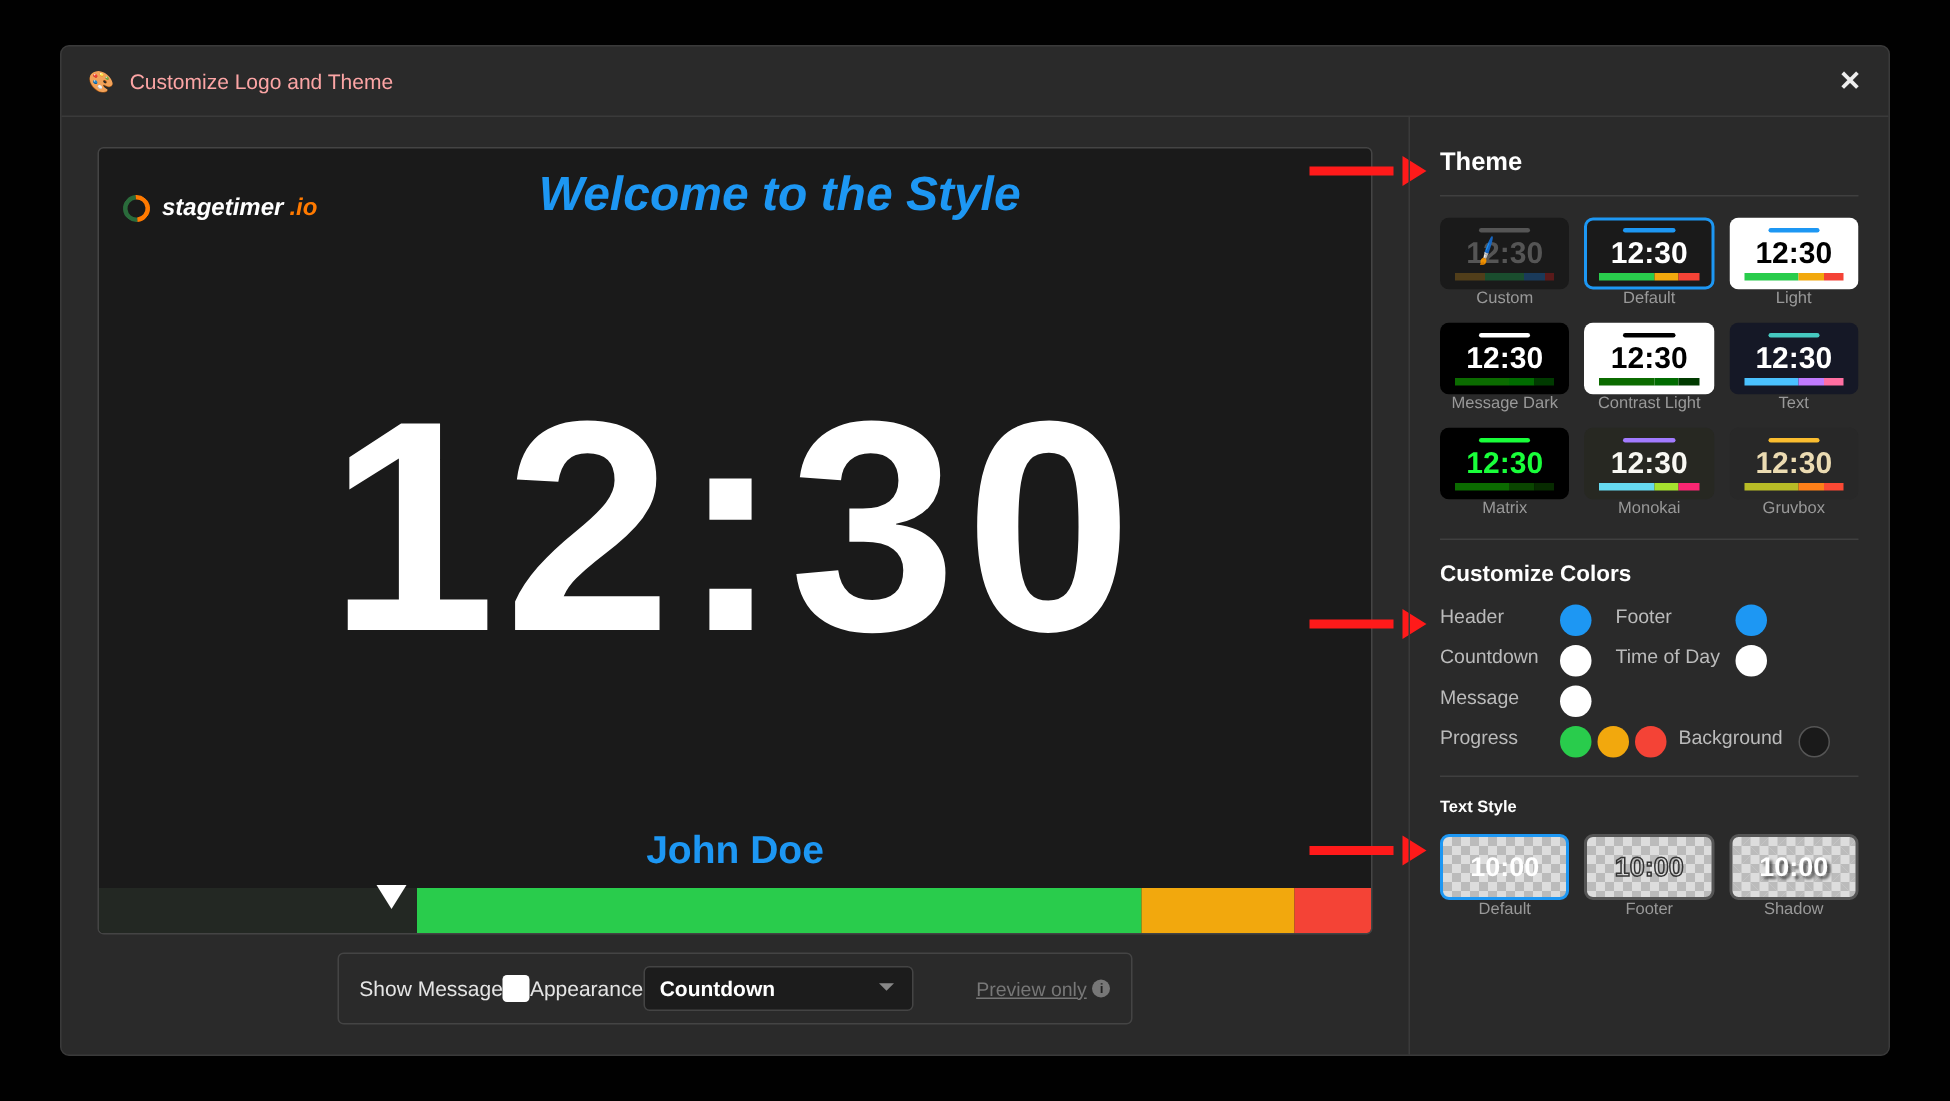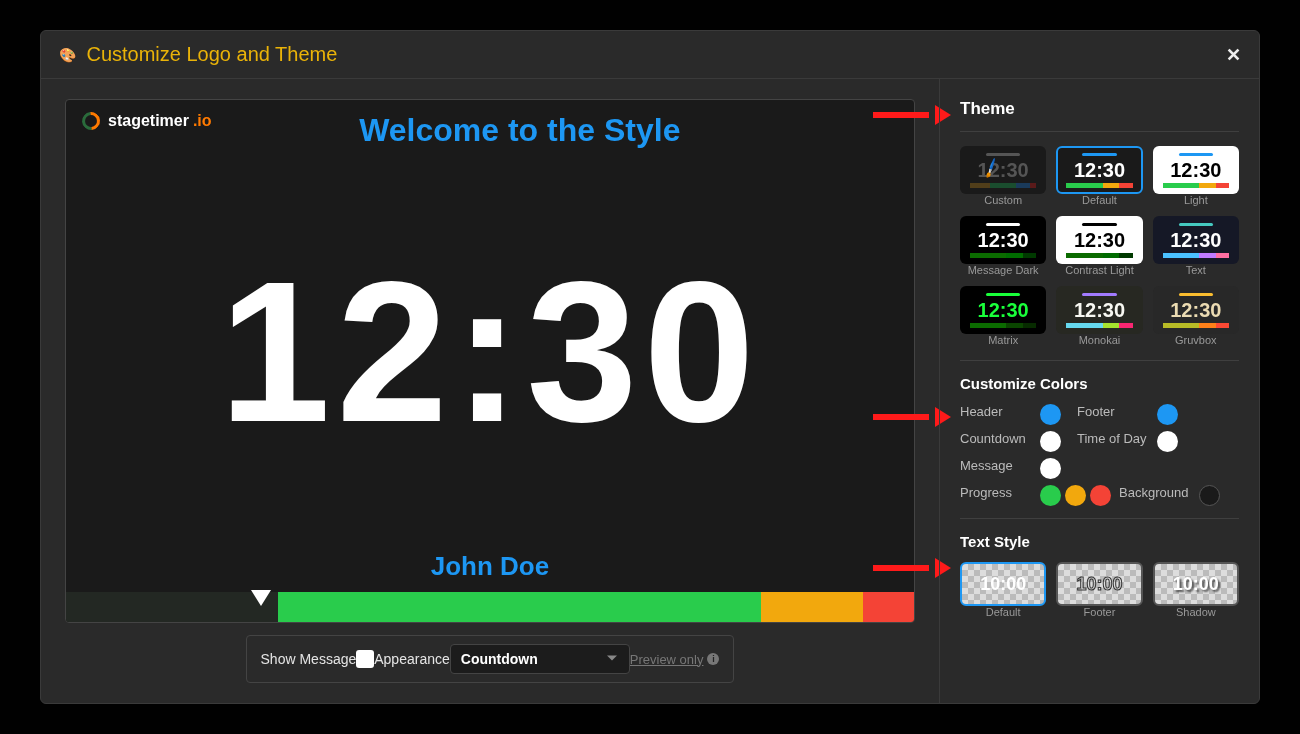--- a/index.html
+++ b/index.html
@@ -34,22 +34,22 @@
     align-items: center;
     padding: 12px 18px;
     border-bottom: 1px solid #3a3a3a;
   }
   .modal-header .palette-icon {
     color: #888;
     margin-right: 10px;
     font-size: 14px;
   }
   .modal-header .title {
-    color: #eab308;
-    font-size: 20px;
+    color: #fca5a5;
+    font-size: 14px;
     flex: 1;
   }
   .modal-header .close {
     color: #eee;
     font-size: 18px;
     cursor: pointer;
     font-weight: bold;
   }
   .modal-body {
     flex: 1;
@@ -67,22 +67,23 @@
     background: #1a1a1a;
     border: 1px solid #444;
     border-radius: 4px;
     flex: 1;
     display: flex;
     flex-direction: column;
     overflow: hidden;
   }
   .preview-top {
     display: flex;
-    align-items: flex-start;
+    align-items: flex-end;
     padding: 12px 16px 4px 16px;
+    font-style: italic;
   }
   .logo {
     display: flex;
     align-items: center;
     gap: 4px;
     font-weight: 700;
     font-size: 16px;
   }
   .logo .spinner {
     width: 18px; height: 18px;
@@ -176,20 +177,21 @@
     border: 5px solid transparent;
     border-top-color: #888;
   }
   .preview-only {
     color: #777;
     font-size: 13px;
     text-decoration: underline;
     display: inline-flex;
     align-items: center;
     gap: 4px;
+    padding-left: 42px;
   }
   .info-circ {
     width: 12px; height: 12px; border-radius: 50%;
     background: #777; color: #222;
     display: inline-flex; align-items: center; justify-content: center;
     font-size: 9px; font-weight: bold;
   }
 
   .right-col {
     width: 320px;
@@ -578,21 +580,21 @@
           <span class="lab1">Progress</span>
           <span class="sw sw-green"></span>
           <span class="sw sw-orange"></span>
           <span class="sw sw-red"></span>
           <span class="lab2" style="margin-left:8px;">Background</span>
           <span class="sw sw-bg"></span>
         </div>
       </div>
 
       <hr class="section-hr">
-      <div class="section-title" style="font-size:15px;">Text Style</div>
+      <div class="section-title" style="font-size:11px;">Text Style</div>
 
       <div class="textstyle-grid">
         <div class="ts-item">
           <div class="ts-swatch ts-default selected">
             <span class="t">10:00</span>
           </div>
           <div class="theme-label">Default</div>
         </div>
         <div class="ts-item">
           <div class="ts-swatch ts-outline">

